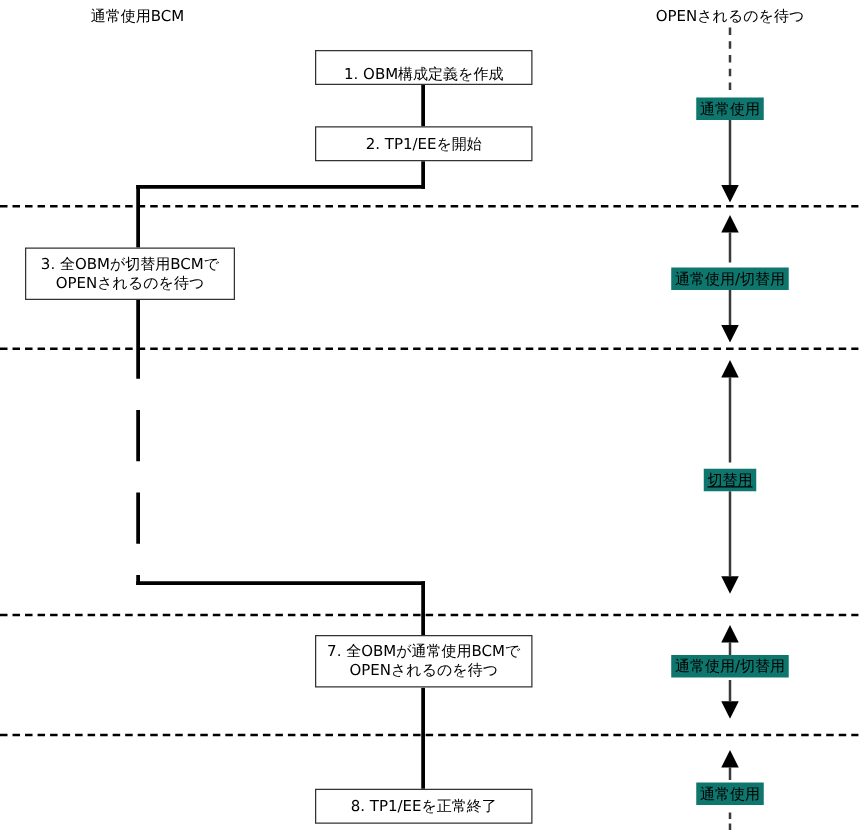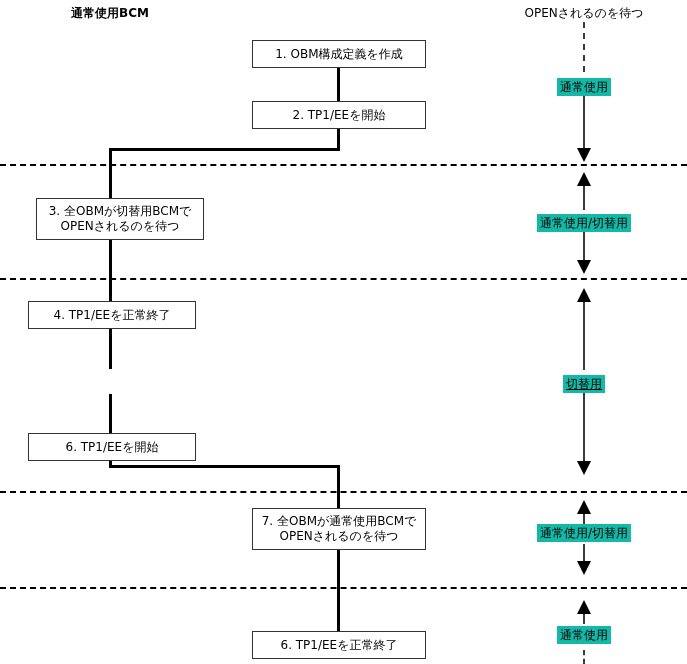--- a/index.html
+++ b/index.html
@@ -89,32 +89,32 @@
     z-index: 3;
   }
   .arrow-down { border-top: 14px solid #000000; }
   .arrow-up   { border-bottom: 14px solid #000000; }
   .phase-label {
     position: absolute;
     font-size: 12px;
     line-height: 14px;
     white-space: nowrap;
     transform: translateX(-50%);
-    background: #14b8a6;
+    background: #0f766e;
     padding: 2px 3px;
     z-index: 4;
     color: #000;
   }
 </style>
 </head>
 <body>
 
 <div id="diagram">
 
-  <div class="col-header" style="left:110px; top:6px;font-weight:bold;">通常使用BCM</div>
+  <div class="col-header" style="left:110px; top:6px;">通常使用BCM</div>
   <div class="col-header" style="left:338px; top:6px;margin-top:39px;">切替用BCM</div>
   <div class="col-header" style="left:584px; top:6px;">OPENされるのを待つ</div>
 
   <div class="dashsep" style="top:164px;"></div>
   <div class="dashsep" style="top:278px;"></div>
   <div class="dashsep" style="top:491px;"></div>
   <div class="dashsep" style="top:587px;"></div>
 
   <div class="vline" style="left:337px; top:67px; height:36px;"></div>
 
@@ -127,49 +127,43 @@
   <div class="vline" style="left:109px; top:328px; height:41px;"></div>
 
   <div class="vline" style="left:109px; top:394px; height:41px;"></div>
 
   <div class="vline" style="left:109px; top:460px; height:8px;"></div>
   <div class="hline" style="left:109px; top:465px; width:231px;"></div>
   <div class="vline" style="left:337px; top:465px; height:44px;"></div>
 
   <div class="vline" style="left:337px; top:550px; height:82px;"></div>
 
-  <div class="pbox one-line" style="left:252px; top:40px; width:174px; height:28px;">
+  <div class="pbox one-line" style="left:252px; top:40px; width:174px; height:28px;align-items:flex-end;">
     <span class="txt">1. OBM構成定義を作成</span>
   </div>
 
   <div class="pbox one-line" style="left:252px; top:101px; width:174px; height:28px;align-items:center;">
     <span class="txt">2. TP1/EEを開始</span>
   </div>
 
-  <div class="pbox" style="left:36px; top:198px; width:168px; height:42px;">
+  <div class="pbox" style="left:20px; top:198px; width:168px; height:42px;">
     <span class="txt">3. 全OBMが切替用BCMで
 OPENされるのを待つ</span>
   </div>
 
-  <div class="pbox one-line" style="left:28px; top:301px; width:168px; height:28px;">
-    <span class="txt">4. TP1/EEを正常終了</span>
-  </div>
 
 
-  <div class="pbox one-line" style="left:28px; top:433px; width:168px; height:28px;">
-    <span class="txt">6. TP1/EEを開始</span>
-  </div>
 
   <div class="pbox" style="left:252px; top:508px; width:174px; height:42px;">
     <span class="txt">7. 全OBMが通常使用BCMで
 OPENされるのを待つ</span>
   </div>
 
   <div class="pbox one-line" style="left:252px; top:631px; width:174px; height:28px;">
-    <span class="txt">6. TP1/EEを正常終了</span>
+    <span class="txt">8. TP1/EEを正常終了</span>
   </div>
 
   <div class="thindash" style="left:583px; top:22px; height:50px;"></div>
   <div class="thinline" style="left:583px; top:96px; height:52px;"></div>
   <div class="arrow-down" style="left:577px; top:148px;"></div>
   <div class="phase-label" style="left:584px; top:78px;">通常使用</div>
 
   <div class="arrow-up" style="left:577px; top:172px;"></div>
   <div class="thinline" style="left:583px; top:186px; height:24px;"></div>
   <div class="thinline" style="left:583px; top:232px; height:28px;"></div>

